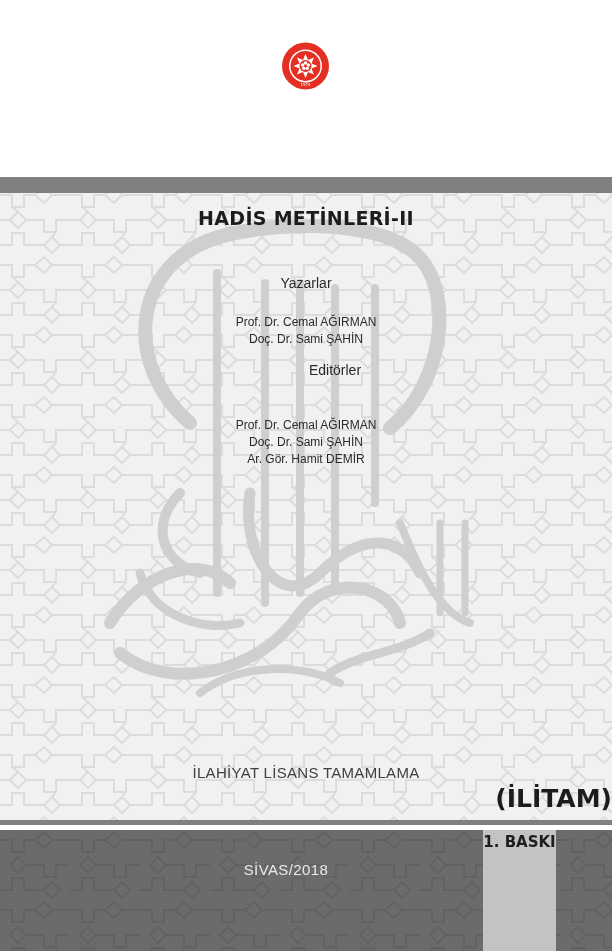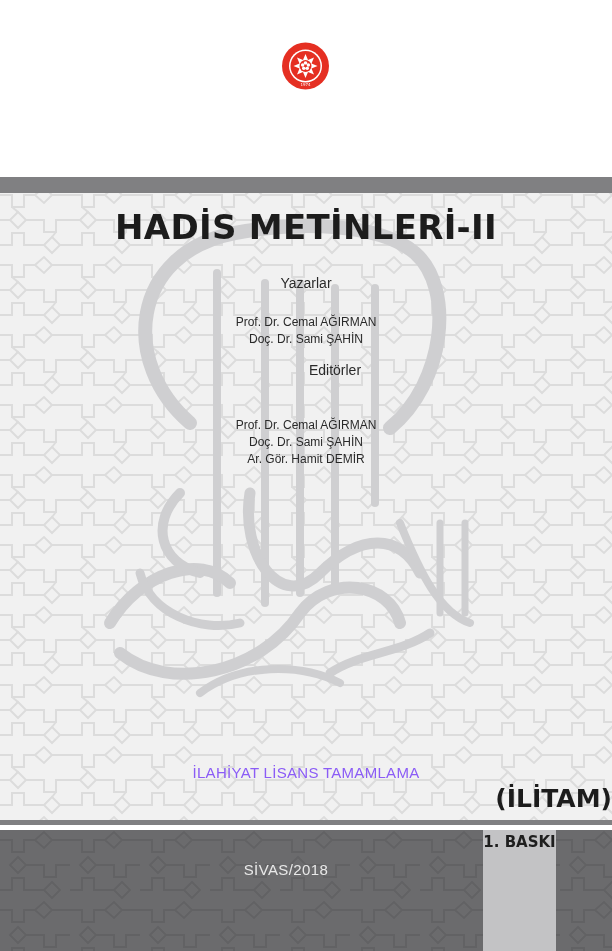--- a/index.html
+++ b/index.html
@@ -4,25 +4,25 @@
 <style>
   html, body { margin:0; padding:0; }
   body { width:612px; height:951px; position:relative; overflow:hidden; background:#ffffff; font-family:"DejaVu Sans", sans-serif; }
   .top { position:absolute; left:0; top:0; width:612px; height:177px; background:#ffffff; }
   .logo { position:absolute; left:275px; top:41px; width:61px; height:50px; }
   .univ { position:absolute; left:0; width:612px; top:101px; text-align:center; font-family:"DejaVu Sans", sans-serif; font-weight:bold; font-size:13.5px; letter-spacing:0.6px; color:#2b2b2b; }
   .band-top { position:absolute; left:0; top:177px; width:612px; height:16px; background:#808082; }
   .pattern { position:absolute; left:0; top:193px; width:612px; height:627px; background-color:#f1f1f1; overflow:hidden; }
   .pattern svg.tile { position:absolute; left:0; top:0; }
   .callig { position:absolute; left:0; top:0; }
-  .title { position:absolute; left:0; width:612px; top:207px; text-align:center; font-family:"DejaVu Sans", sans-serif; font-weight:bold; font-size:34px; letter-spacing:0.3px; color:#1c1c1c; }
+  .title { position:absolute; left:0; width:612px; top:207px; text-align:center; font-family:"DejaVu Sans", sans-serif; font-weight:bold; font-size:19px; letter-spacing:0.3px; color:#1c1c1c; }
   .lbl { position:absolute; left:0; width:612px; text-align:center; color:#2a2a2a; font-family:"Liberation Sans", sans-serif; }
   .lbl.h { font-size:14px; }
   .lbl.n { font-size:12px;margin-top:21px; }
-  .program { position:absolute; left:0; width:612px; top:764px; text-align:center; font-family:"Liberation Sans", sans-serif; font-size:15px; color:#8b5cf6; letter-spacing:0.3px; }
+  .program { position:absolute; left:0; width:612px; top:764px; text-align:center; font-family:"Liberation Sans", sans-serif; font-size:15px; color:#404040; letter-spacing:0.3px; }
   .acro { position:absolute; left:0; width:612px; top:784px; text-align:right; font-family:"DejaVu Sans", sans-serif; font-weight:bold; font-size:25px; color:#1c1c1c; }
   .line-thin { position:absolute; left:0; top:820px; width:612px; height:5px; background:#808082; }
   .gap { position:absolute; left:0; top:825px; width:612px; height:5px; background:#ffffff; }
   .band-bottom { position:absolute; left:0; top:830px; width:612px; height:121px; background:#6b6b6d; overflow:hidden; }
   .place { position:absolute; left:0; width:572px; top:861px; text-align:center; font-family:"Liberation Sans", sans-serif; font-size:15px; color:#e8e8e8; letter-spacing:0.4px; }
   .edition { position:absolute; left:483px; top:830px; width:73px; height:121px; background:#c3c3c5; }
   .edition span { position:absolute; left:0; width:73px; top:3px; text-align:center; font-family:"DejaVu Sans", sans-serif; font-weight:bold; font-size:15px; color:#1e1e1e; }
 </style>
 </head>
 <body>

